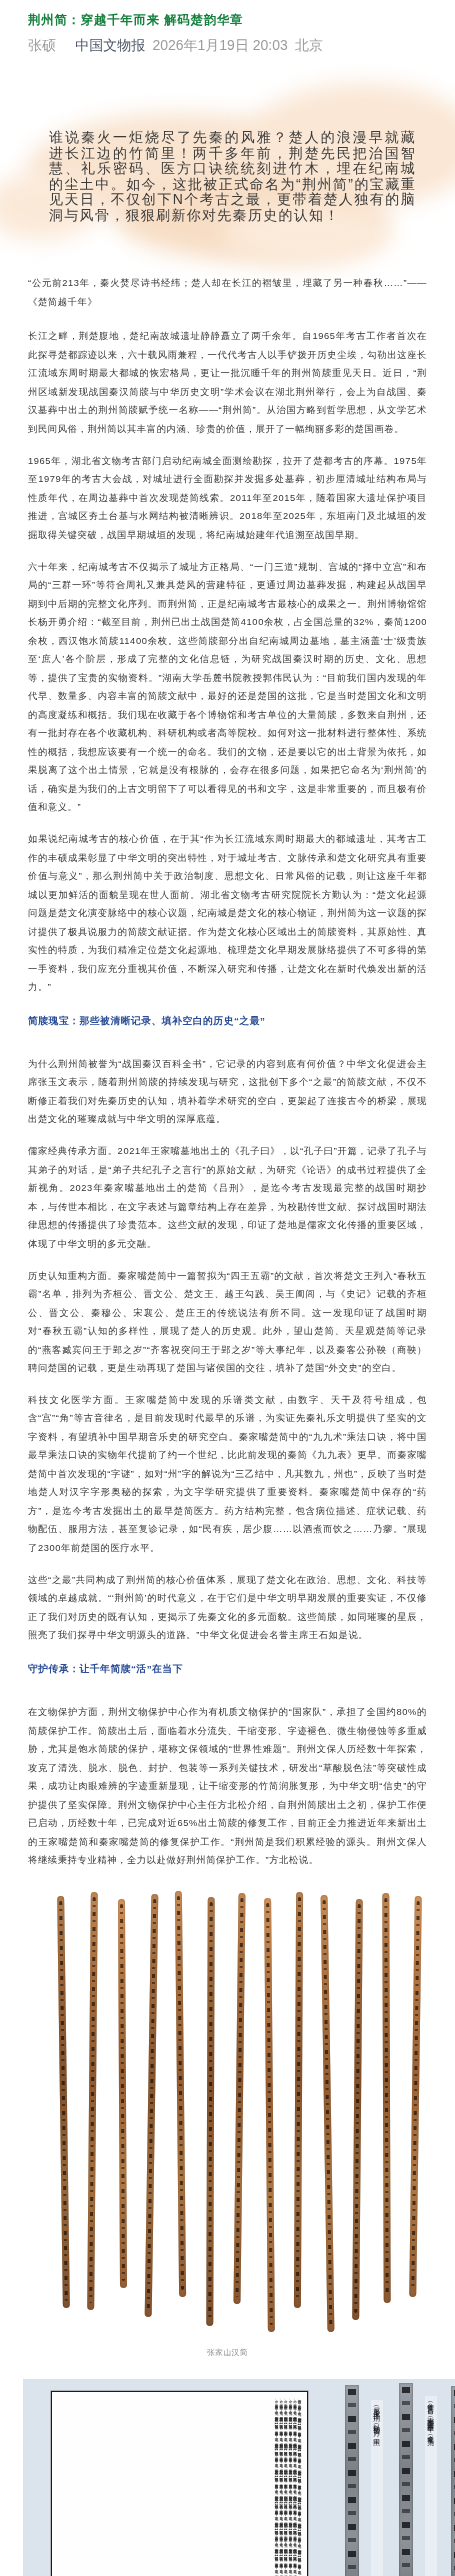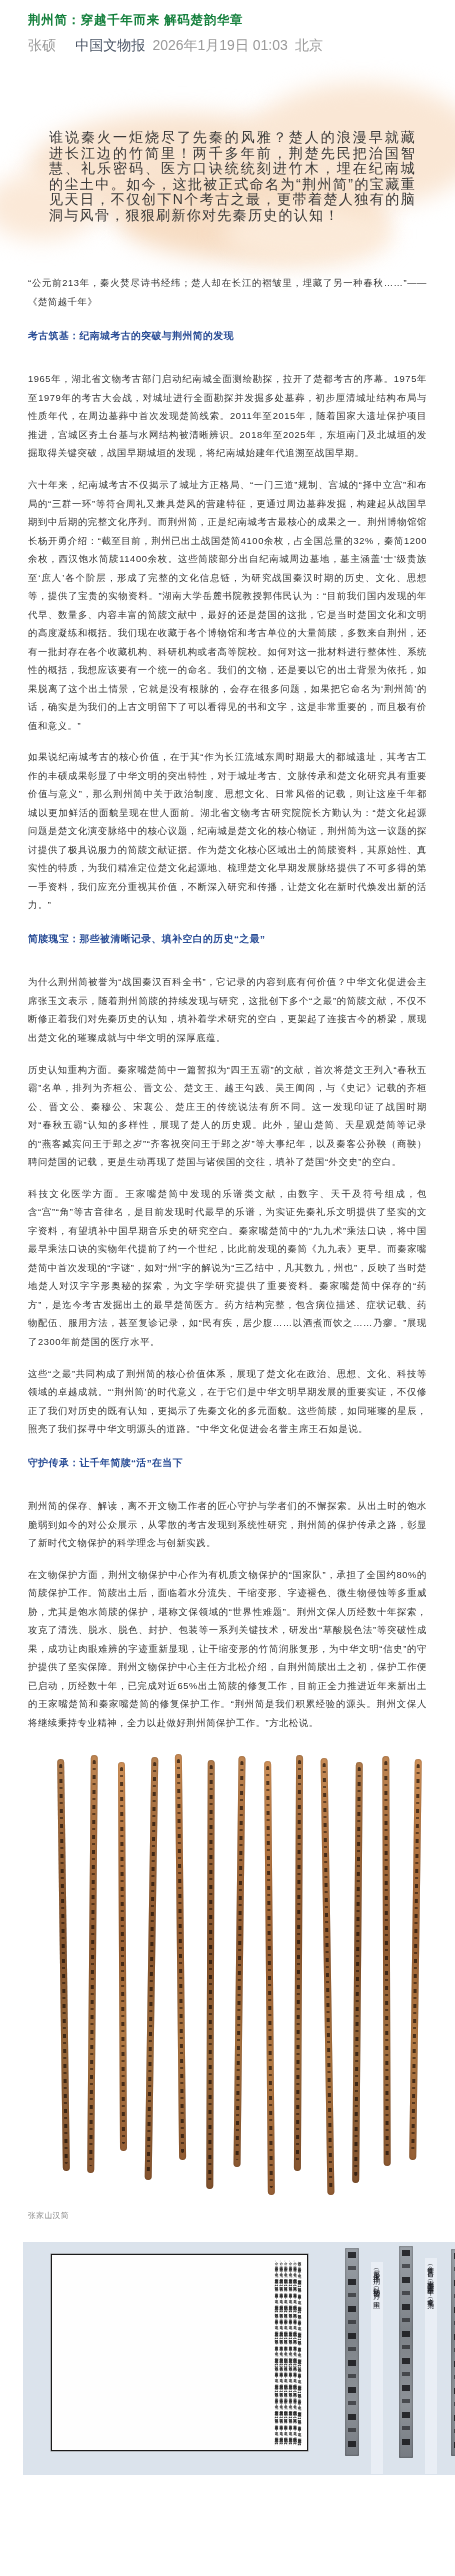--- a/index.html
+++ b/index.html
@@ -45,21 +45,21 @@
     box-shadow:inset 0 0 1.5px rgba(60,30,10,.55);
   }
   .slip::after{
     content:"";position:absolute;left:1.5px;right:1.5px;top:5.2px;bottom:7.2px;
     background:repeating-linear-gradient(180deg,
       rgba(25,13,6,.82) 0 3.6px, rgba(25,13,6,0) 3.6px 7.7px,
       rgba(25,13,6,.65) 7.7px 10.3px, rgba(25,13,6,0) 10.3px 15px);
     border-radius:1.5px;opacity:.85;
   }
   .fig-caption{
-    margin-top:9.3px;text-align:left;font-size:7.7px;color:#8a8a8a;letter-spacing:0.5px;
+    margin-top:9.3px;text-align:center;font-size:7.7px;color:#8a8a8a;letter-spacing:0.5px;
   }
   
   .fig2{
     position:relative;height:233px;margin:20.6px -28px 0 -5.2px;background:#dbe3ec;overflow:hidden;
   }
   .book{
     position:absolute;left:28px;top:12.4px;width:255px;height:195px;background:#fefefe;
     border:1px solid #1b1b1b;box-shadow:0 0 0 0.5px #888;
   }
   .book-body{
@@ -94,49 +94,49 @@
 </head>
 <body>
 
 <div class="page">
 
   <h1 class="title">荆州简：穿越千年而来 解码楚韵华章</h1>
 
   <div class="byline">
     <span>张硕</span>
     <span class="account">中国文物报</span>
-    <span>2026年1月19日 01:03</span>
+    <span>2026年1月19日 20:03</span>
     <span>北京</span>
   </div>
 
   <div class="intro-wrap">
     <div class="blob b1"></div>
     <div class="blob b2"></div>
     <div class="blob b3"></div>
     <div class="blob b4"></div>
     <div class="blob b5"></div>
     <p class="intro-text">谁说秦火一炬烧尽了先秦的风雅？楚人的浪漫早就藏进长江边的竹简里！两千多年前，荆楚先民把治国智慧、礼乐密码、医方口诀统统刻进竹木，埋在纪南城的尘土中。如今，这批被正式命名为“荆州简”的宝藏重见天日，不仅创下N个考古之最，更带着楚人独有的脑洞与风骨，狠狠刷新你对先秦历史的认知！</p>
   </div>
 
   <p class="para quote">“公元前213年，秦火焚尽诗书经纬；楚人却在长江的褶皱里，埋藏了另一种春秋……”——《楚简越千年》</p>
 
+  <p class="para lead">长江之畔，荆楚腹地，楚纪南故城遗址静静矗立了两千余年。自1965年考古工作者首次在此探寻楚都踪迹以来，六十载风雨兼程，一代代考古人以手铲拨开历史尘埃，勾勒出这座长江流域东周时期最大都城的恢宏格局，更让一批沉睡千年的荆州简牍重见天日。近日，“荆州区域新发现战国秦汉简牍与中华历史文明”学术会议在湖北荆州举行，会上为自战国、秦汉墓葬中出土的荆州简牍赋予统一名称——“荆州简”。从治国方略到哲学思想，从文学艺术到民间风俗，荆州简以其丰富的内涵、珍贵的价值，展开了一幅绚丽多彩的楚国画卷。</p>
 
-  <h2 class="sec">考古筑基：纪南城考古的突破与荆州简的发现</h2>
   <p class="para">1965年，湖北省文物考古部门启动纪南城全面测绘勘探，拉开了楚都考古的序幕。1975年至1979年的考古大会战，对城址进行全面勘探并发掘多处墓葬，初步厘清城址结构布局与性质年代，在周边墓葬中首次发现楚简线索。2011年至2015年，随着国家大遗址保护项目推进，宫城区夯土台基与水网结构被清晰辨识。2018年至2025年，东垣南门及北城垣的发掘取得关键突破，战国早期城垣的发现，将纪南城始建年代追溯至战国早期。</p>
   <p class="para">六十年来，纪南城考古不仅揭示了城址方正格局、“一门三道”规制、宫城的“择中立宫”和布局的“三群一环”等符合周礼又兼具楚风的营建特征，更通过周边墓葬发掘，构建起从战国早期到中后期的完整文化序列。而荆州简，正是纪南城考古最核心的成果之一。荆州博物馆馆长杨开勇介绍：“截至目前，荆州已出土战国楚简4100余枚，占全国总量的32%，秦简1200余枚，西汉饱水简牍11400余枚。这些简牍部分出自纪南城周边墓地，墓主涵盖‘士’级贵族至‘庶人’各个阶层，形成了完整的文化信息链，为研究战国秦汉时期的历史、文化、思想等，提供了宝贵的实物资料。”湖南大学岳麓书院教授郭伟民认为：“目前我们国内发现的年代早、数量多、内容丰富的简牍文献中，最好的还是楚国的这批，它是当时楚国文化和文明的高度凝练和概括。我们现在收藏于各个博物馆和考古单位的大量简牍，多数来自荆州，还有一批封存在各个收藏机构、科研机构或者高等院校。如何对这一批材料进行整体性、系统性的概括，我想应该要有一个统一的命名。我们的文物，还是要以它的出土背景为依托，如果脱离了这个出土情景，它就是没有根脉的，会存在很多问题，如果把它命名为‘荆州简’的话，确实是为我们的上古文明留下了可以看得见的书和文字，这是非常重要的，而且极有价值和意义。”</p>
   <p class="para">如果说纪南城考古的核心价值，在于其“作为长江流域东周时期最大的都城遗址，其考古工作的丰硕成果彰显了中华文明的突出特性，对于城址考古、文脉传承和楚文化研究具有重要价值与意义”，那么荆州简中关于政治制度、思想文化、日常风俗的记载，则让这座千年都城以更加鲜活的面貌呈现在世人面前。湖北省文物考古研究院院长方勤认为：“楚文化起源问题是楚文化演变脉络中的核心议题，纪南城是楚文化的核心物证，荆州简为这一议题的探讨提供了极具说服力的简牍文献证据。作为楚文化核心区域出土的简牍资料，其原始性、真实性的特质，为我们精准定位楚文化起源地、梳理楚文化早期发展脉络提供了不可多得的第一手资料，我们应充分重视其价值，不断深入研究和传播，让楚文化在新时代焕发出新的活力。”</p>
 
   <h2 class="sec">简牍瑰宝：那些被清晰记录、填补空白的历史“之最”</h2>
   <p class="para">为什么荆州简被誉为“战国秦汉百科全书”，它记录的内容到底有何价值？中华文化促进会主席张玉文表示，随着荆州简牍的持续发现与研究，这批创下多个“之最”的简牍文献，不仅不断修正着我们对先秦历史的认知，填补着学术研究的空白，更架起了连接古今的桥梁，展现出楚文化的璀璨成就与中华文明的深厚底蕴。</p>
+  <p class="para">儒家经典传承方面。2021年王家嘴墓地出土的《孔子曰》，以“孔子曰”开篇，记录了孔子与其弟子的对话，是“弟子共纪孔子之言行”的原始文献，为研究《论语》的成书过程提供了全新视角。2023年秦家嘴墓地出土的楚简《吕刑》，是迄今考古发现最完整的战国时期抄本，与传世本相比，在文字表述与篇章结构上存在差异，为校勘传世文献、探讨战国时期法律思想的传播提供了珍贵范本。这些文献的发现，印证了楚地是儒家文化传播的重要区域，体现了中华文明的多元交融。</p>
   <p class="para">历史认知重构方面。秦家嘴楚简中一篇暂拟为“四王五霸”的文献，首次将楚文王列入“春秋五霸”名单，排列为齐桓公、晋文公、楚文王、越王勾践、吴王阖闾，与《史记》记载的齐桓公、晋文公、秦穆公、宋襄公、楚庄王的传统说法有所不同。这一发现印证了战国时期对“春秋五霸”认知的多样性，展现了楚人的历史观。此外，望山楚简、天星观楚简等记录的“燕客臧宾问王于郢之岁”“齐客祝突问王于郢之岁”等大事纪年，以及秦客公孙鞅（商鞅）聘问楚国的记载，更是生动再现了楚国与诸侯国的交往，填补了楚国“外交史”的空白。</p>
   <p class="para">科技文化医学方面。王家嘴楚简中发现的乐谱类文献，由数字、天干及符号组成，包含“宫”“角”等古音律名，是目前发现时代最早的乐谱，为实证先秦礼乐文明提供了坚实的文字资料，有望填补中国早期音乐史的研究空白。秦家嘴楚简中的“九九术”乘法口诀，将中国最早乘法口诀的实物年代提前了约一个世纪，比此前发现的秦简《九九表》更早。而秦家嘴楚简中首次发现的“字谜”，如对“州”字的解说为“三乙结中，凡其数九，州也”，反映了当时楚地楚人对汉字字形奥秘的探索，为文字学研究提供了重要资料。秦家嘴楚简中保存的“药方”，是迄今考古发掘出土的最早楚简医方。药方结构完整，包含病位描述、症状记载、药物配伍、服用方法，甚至复诊记录，如“民有疾，居少腹……以酒煮而饮之……乃瘳。”展现了2300年前楚国的医疗水平。</p>
   <p class="para">这些“之最”共同构成了荆州简的核心价值体系，展现了楚文化在政治、思想、文化、科技等领域的卓越成就。“‘荆州简’的时代意义，在于它们是中华文明早期发展的重要实证，不仅修正了我们对历史的既有认知，更揭示了先秦文化的多元面貌。这些简牍，如同璀璨的星辰，照亮了我们探寻中华文明源头的道路。”中华文化促进会名誉主席王石如是说。</p>
 
   <h2 class="sec">守护传承：让千年简牍“活”在当下</h2>
-  <p class="para">荆州简的保存、解读，离不开文物工作者的匠心守护与学者们的不懈探索。从出土时的饱水脆弱到如今的对公众展示，从零散的考古发现到系统性研究，荆州简的保护传承之路，彰显了新时代文物保护的科学理念与创新实践。</p>
   <p class="para">在文物保护方面，荆州文物保护中心作为有机质文物保护的“国家队”，承担了全国约80%的简牍保护工作。简牍出土后，面临着水分流失、干缩变形、字迹褪色、微生物侵蚀等多重威胁，尤其是饱水简牍的保护，堪称文保领域的“世界性难题”。荆州文保人历经数十年探索，攻克了清洗、脱水、脱色、封护、包装等一系列关键技术，研发出“草酸脱色法”等突破性成果，成功让肉眼难辨的字迹重新显现，让干缩变形的竹简润胀复形，为中华文明“信史”的守护提供了坚实保障。荆州文物保护中心主任方北松介绍，自荆州简牍出土之初，保护工作便已启动，历经数十年，已完成对近65%出土简牍的修复工作，目前正全力推进近年来新出土的王家嘴楚简和秦家嘴楚简的修复保护工作。“荆州简是我们积累经验的源头。荆州文保人将继续秉持专业精神，全力以赴做好荆州简保护工作。”方北松说。</p>
 
   <figure class="fig1" id="fig1">
       <div class="slip" style="left: 32px; top: 6.2px; height: 412px; transform: rotate(-0.8deg); filter: brightness(0.92);"></div>
       <div class="slip" style="left: 61px; top: 2.1px; height: 418px; transform: rotate(0.5deg); filter: brightness(1);"></div>
       <div class="slip" style="left: 91px; top: 9.3px; height: 389px; transform: rotate(-0.3deg); filter: brightness(1.08);"></div>
       <div class="slip" style="left: 120px; top: 4.1px; height: 423px; transform: rotate(0.9deg); filter: brightness(0.96);"></div>
       <div class="slip" style="left: 149px; top: 1px; height: 406px; transform: rotate(-0.6deg); filter: brightness(1.04);"></div>
       <div class="slip" style="left: 179px; top: 7.2px; height: 429px; transform: rotate(0.2deg); filter: brightness(0.92);"></div>
       <div class="slip" style="left: 208px; top: 3.1px; height: 411px; transform: rotate(0.7deg); filter: brightness(1);"></div>

